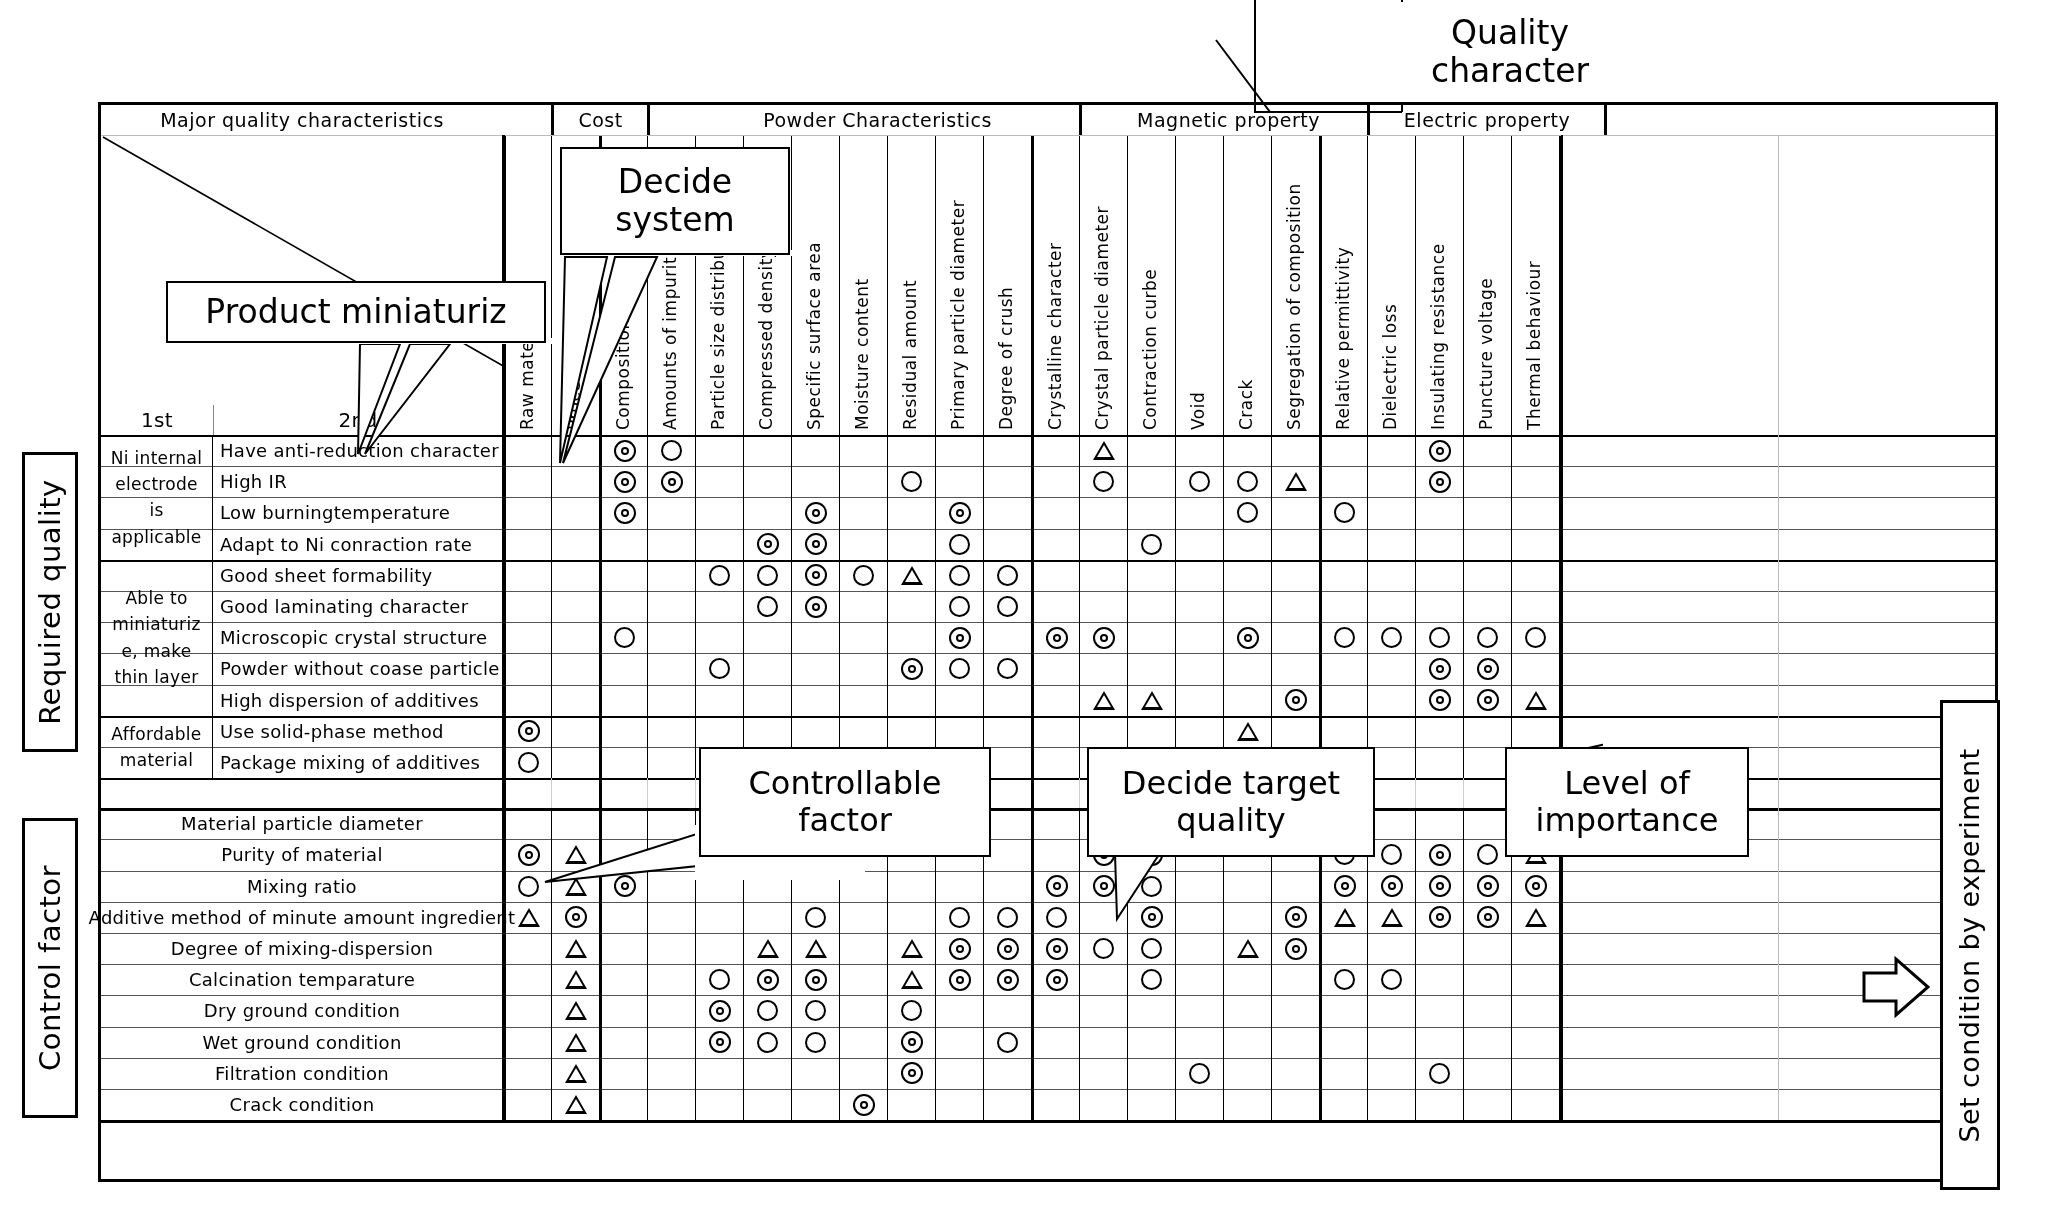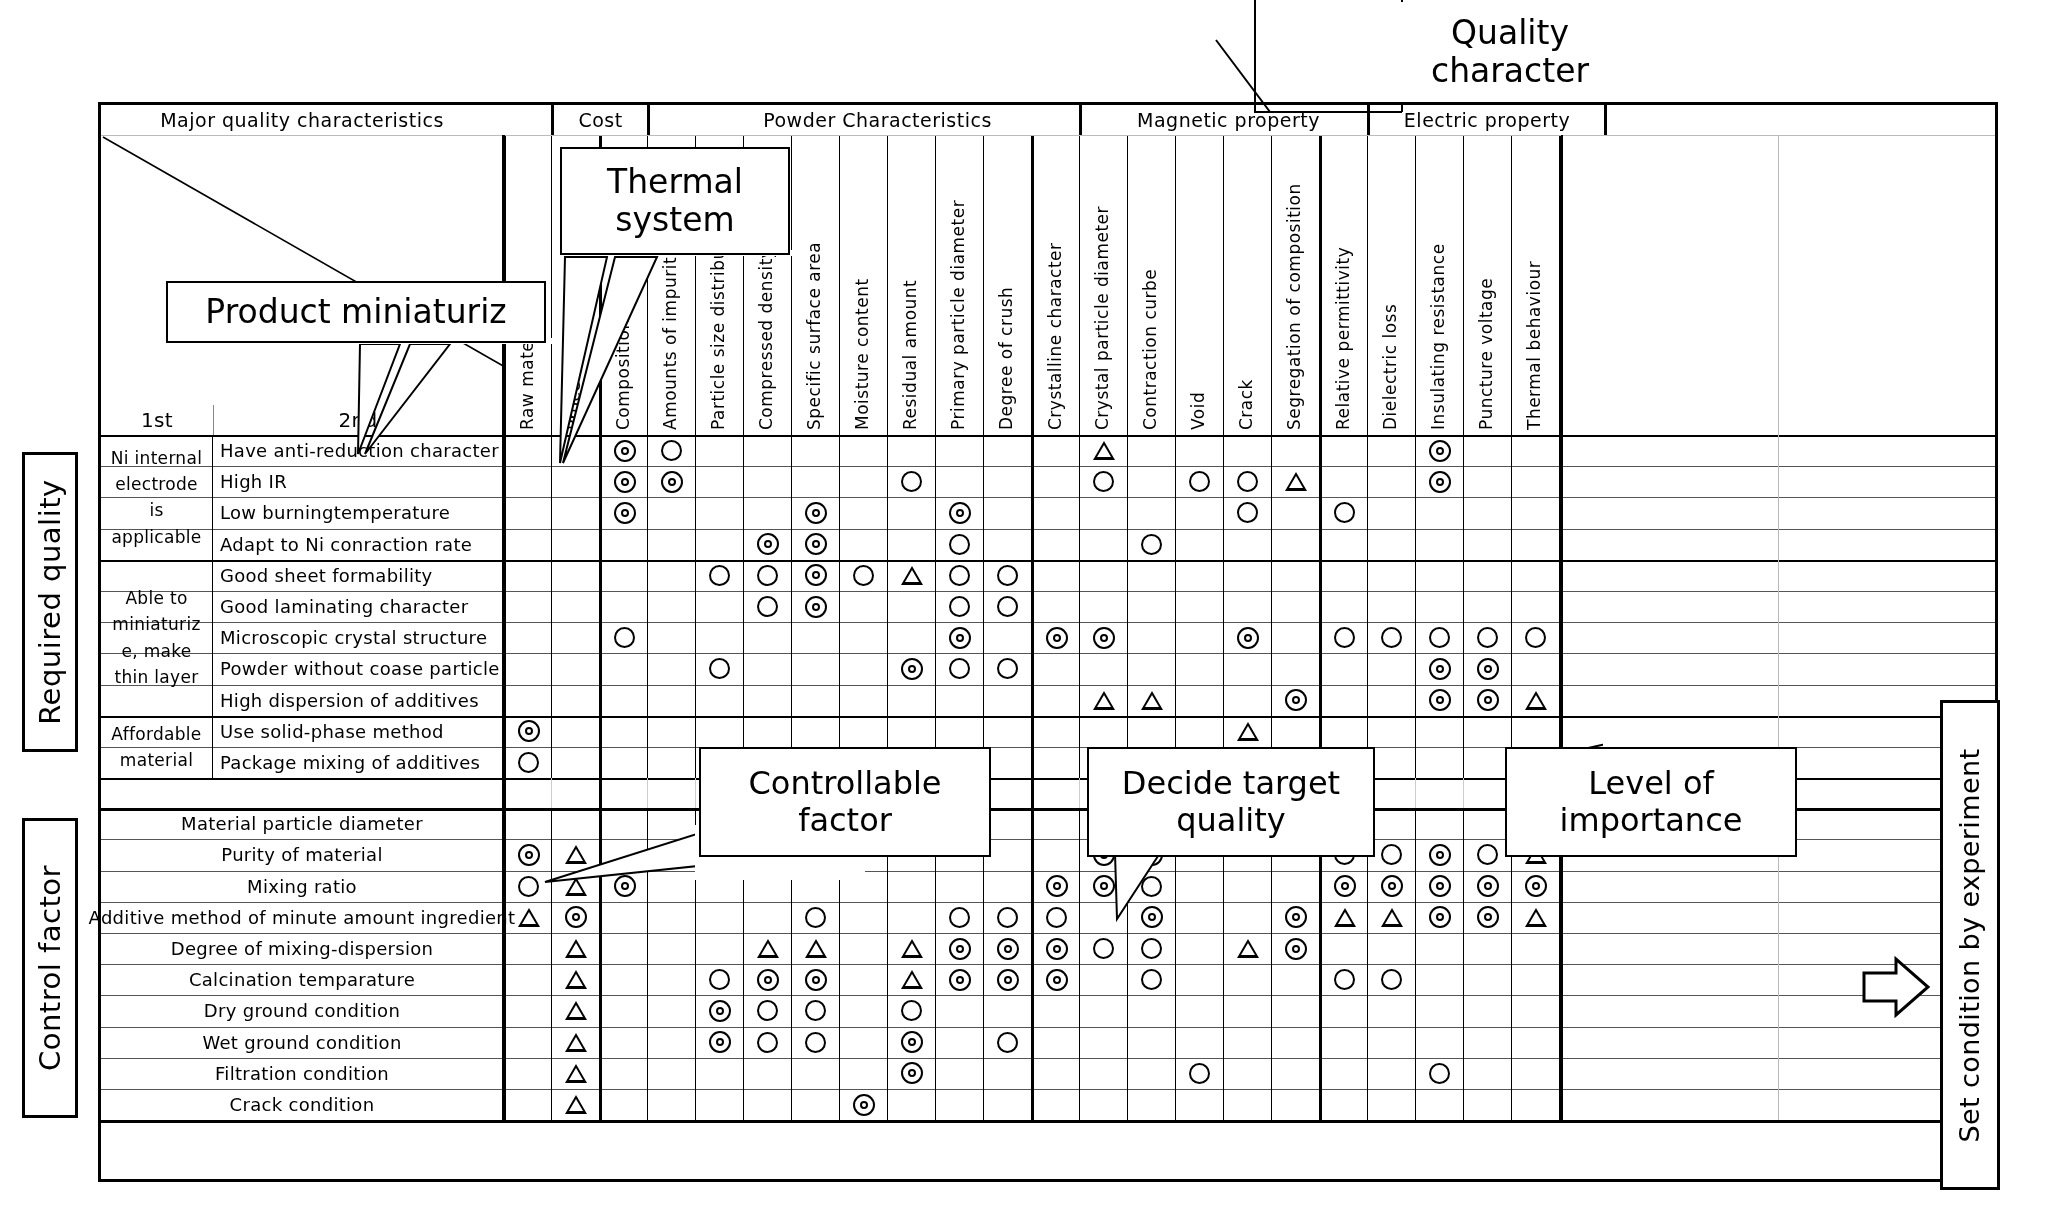--- a/index.html
+++ b/index.html
@@ -1249,21 +1249,21 @@
   <polyline points="1402,0 1402,112" stroke="#000" stroke-width="2" fill="none" transform="translate(-1255,0)"></polyline>
   <polyline points="1402,112 1255,112 1255,0" stroke="#000" stroke-width="2" fill="none" transform="translate(-1255,0)"></polyline>
   <polyline points="1255,112 1270,112 1216,40" stroke="#000" stroke-width="2" fill="none" transform="translate(-1255,0)"></polyline>
 </svg>
 <div class="callout noborder" id="co-quality-character" style="left:1385px;top:2px;width:250px;height:100px;flex-direction:column;font-size:33px;">
   <div>Quality</div>
   <div>character</div>
 </div>
 
 <div class="callout" id="co-layered" style="left:560px;top:147px;width:230px;height:108px;flex-direction:column;font-size:33px;">
-  <div>Thermal</div>
+  <div>Decide</div>
   <div>system</div>
 </div>
 <svg class="leader" style="left:555px;top:250px;width:250px;height:215px;overflow:visible;">
   <polygon points="10,7 52,7 5,213 10,7" fill="#fff" stroke="#000" stroke-width="2"></polygon>
   <polygon points="60,7 102,7 8,213 60,7" fill="#fff" stroke="#000" stroke-width="2"></polygon>
   <rect x="0" y="0" width="250" height="6" fill="#fff"></rect>
 </svg>
 
 <div class="callout" id="co-product-req" style="left:166px;top:281px;width:380px;height:62px;font-size:33px;">
   <div>Product miniaturiz</div>
@@ -1285,20 +1285,20 @@
 
 <div class="callout" id="co-decide" style="left:1087px;top:747px;width:288px;height:110px;flex-direction:column;font-size:32px;">
   <div>Decide target</div>
   <div>quality</div>
 </div>
 <svg class="leader" style="left:1085px;top:845px;width:200px;height:80px;overflow:visible;">
   <polygon points="30,8 75,8 32,74 30,8" fill="#fff" stroke="#000" stroke-width="2"></polygon>
   <rect x="0" y="0" width="200" height="10" fill="#fff"></rect>
 </svg>
 
-<div class="callout" id="co-level" style="left:1505px;top:747px;width:292px;height:110px;flex-direction:column;font-size:32px;">
+<div class="callout" id="co-level" style="left:1505px;top:747px;width:244px;height:110px;flex-direction:column;font-size:32px;">
   <div>Level of</div>
   <div>importance</div>
 </div>
 <svg class="leader" style="left:1495px;top:700px;width:200px;height:120px;overflow:visible;">
   <polygon points="12,66 120,42 120,58 12,66" fill="#fff" stroke="#000" stroke-width="2"></polygon>
   <rect x="108" y="40" width="92" height="55" fill="#fff"></rect>
 </svg>
 
 </body></html>

